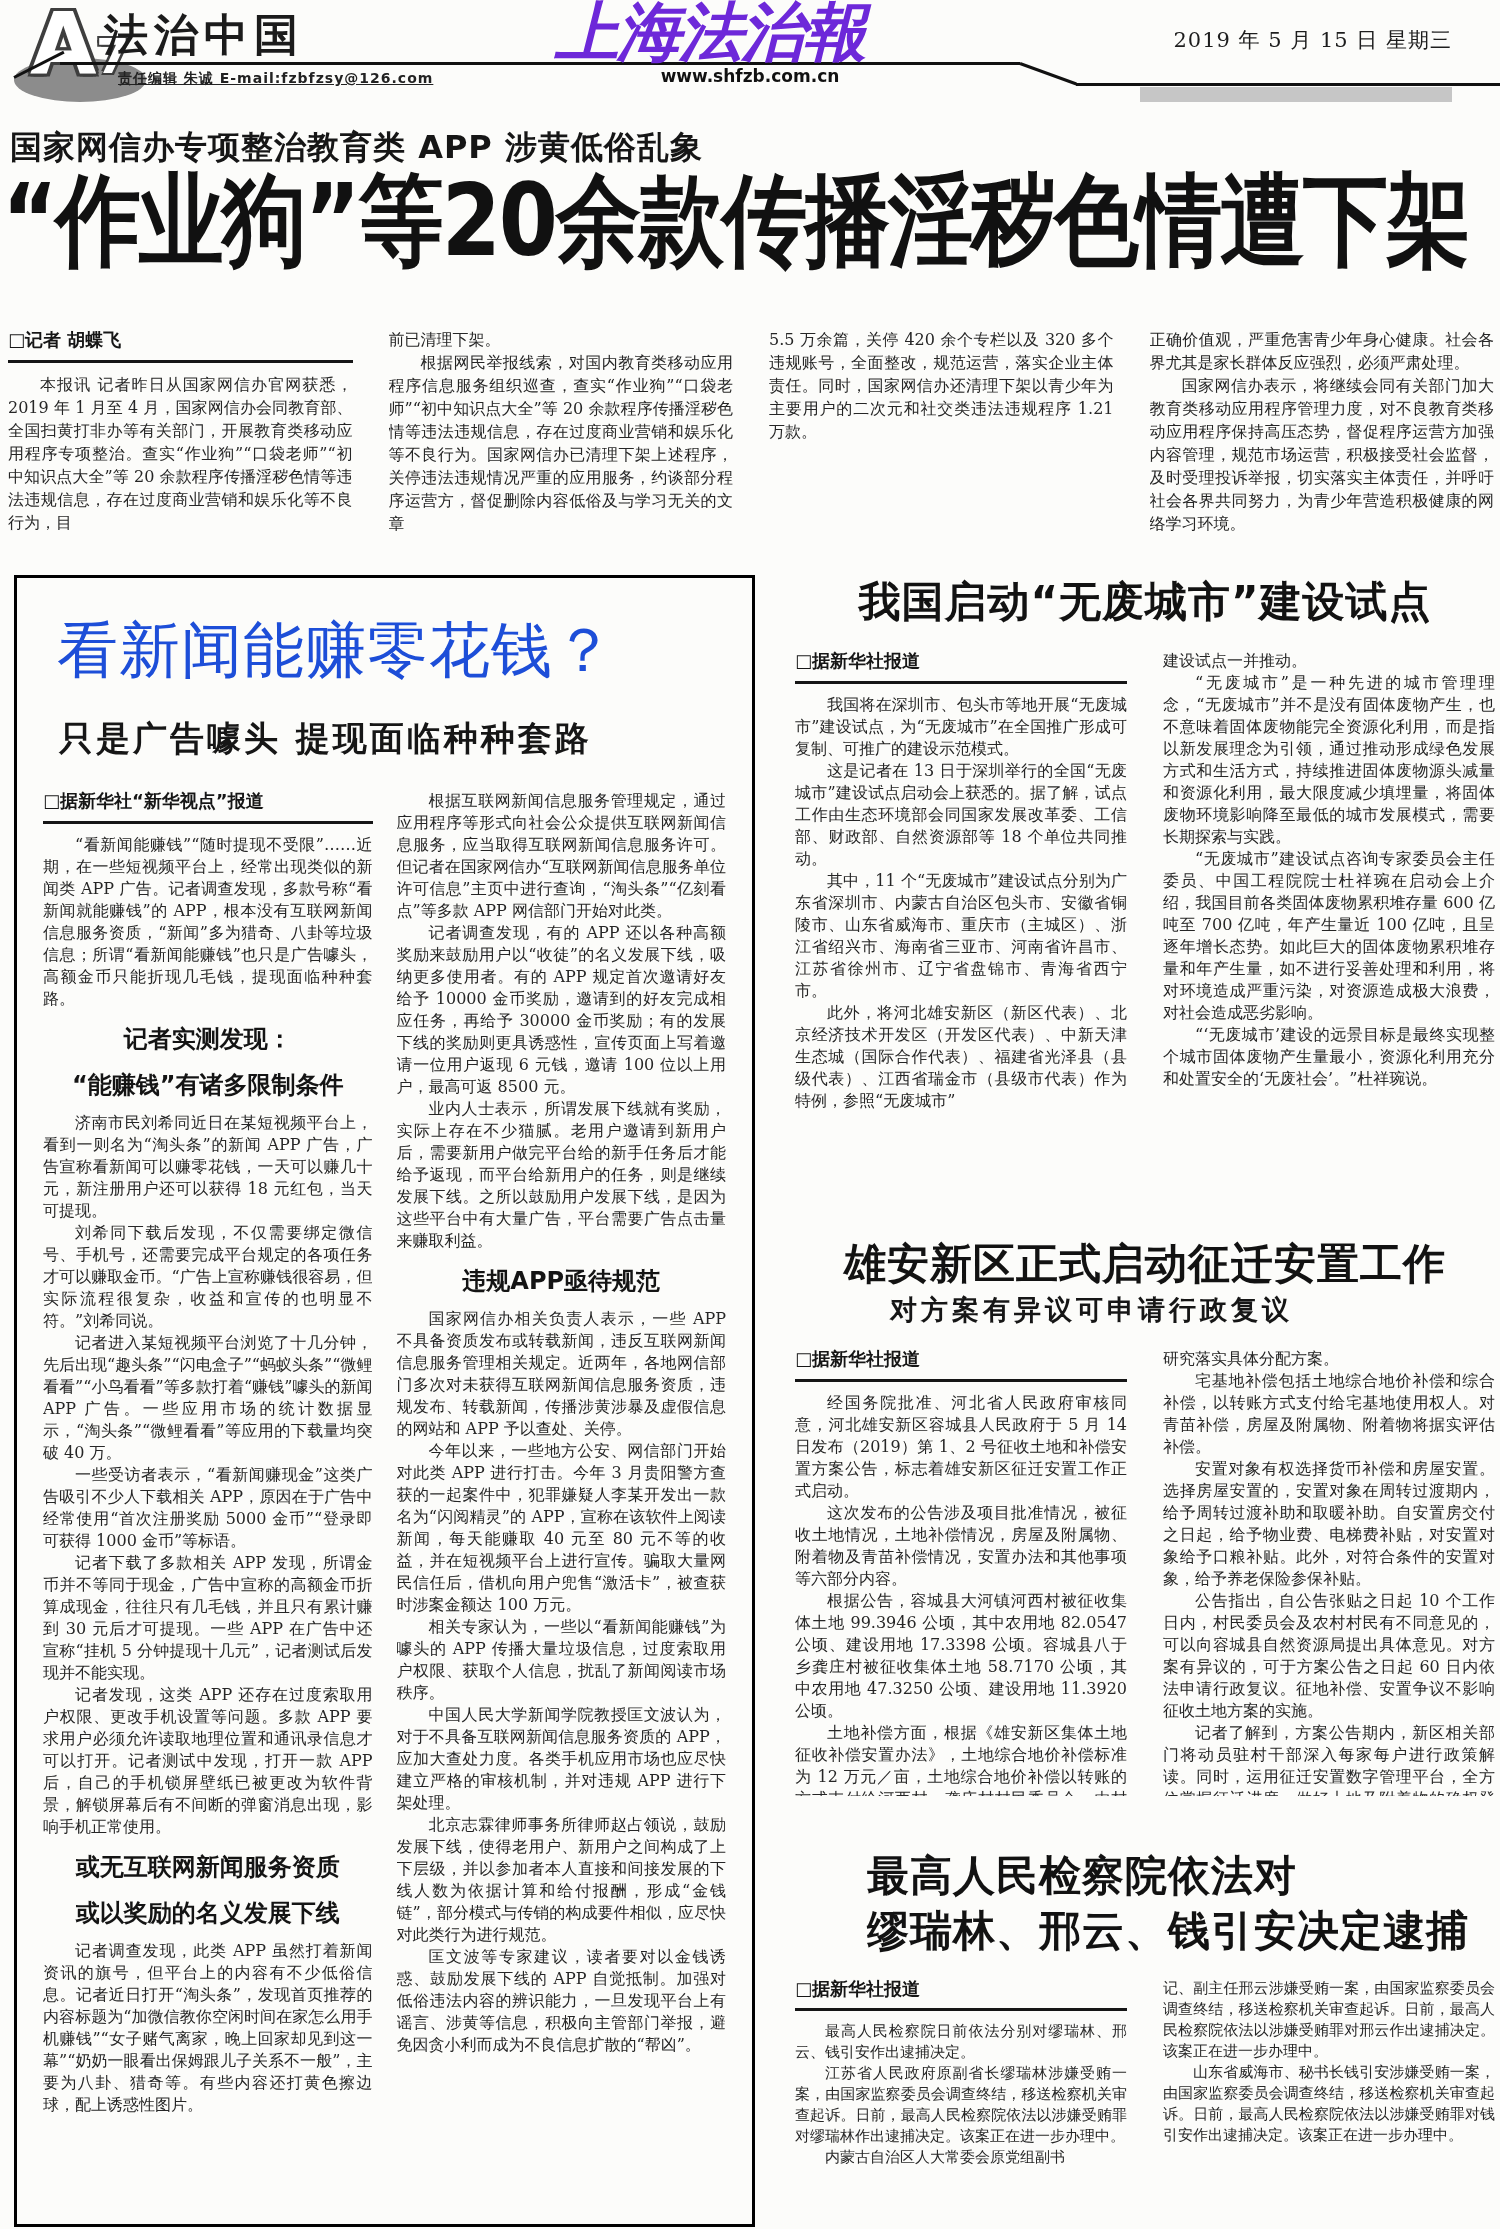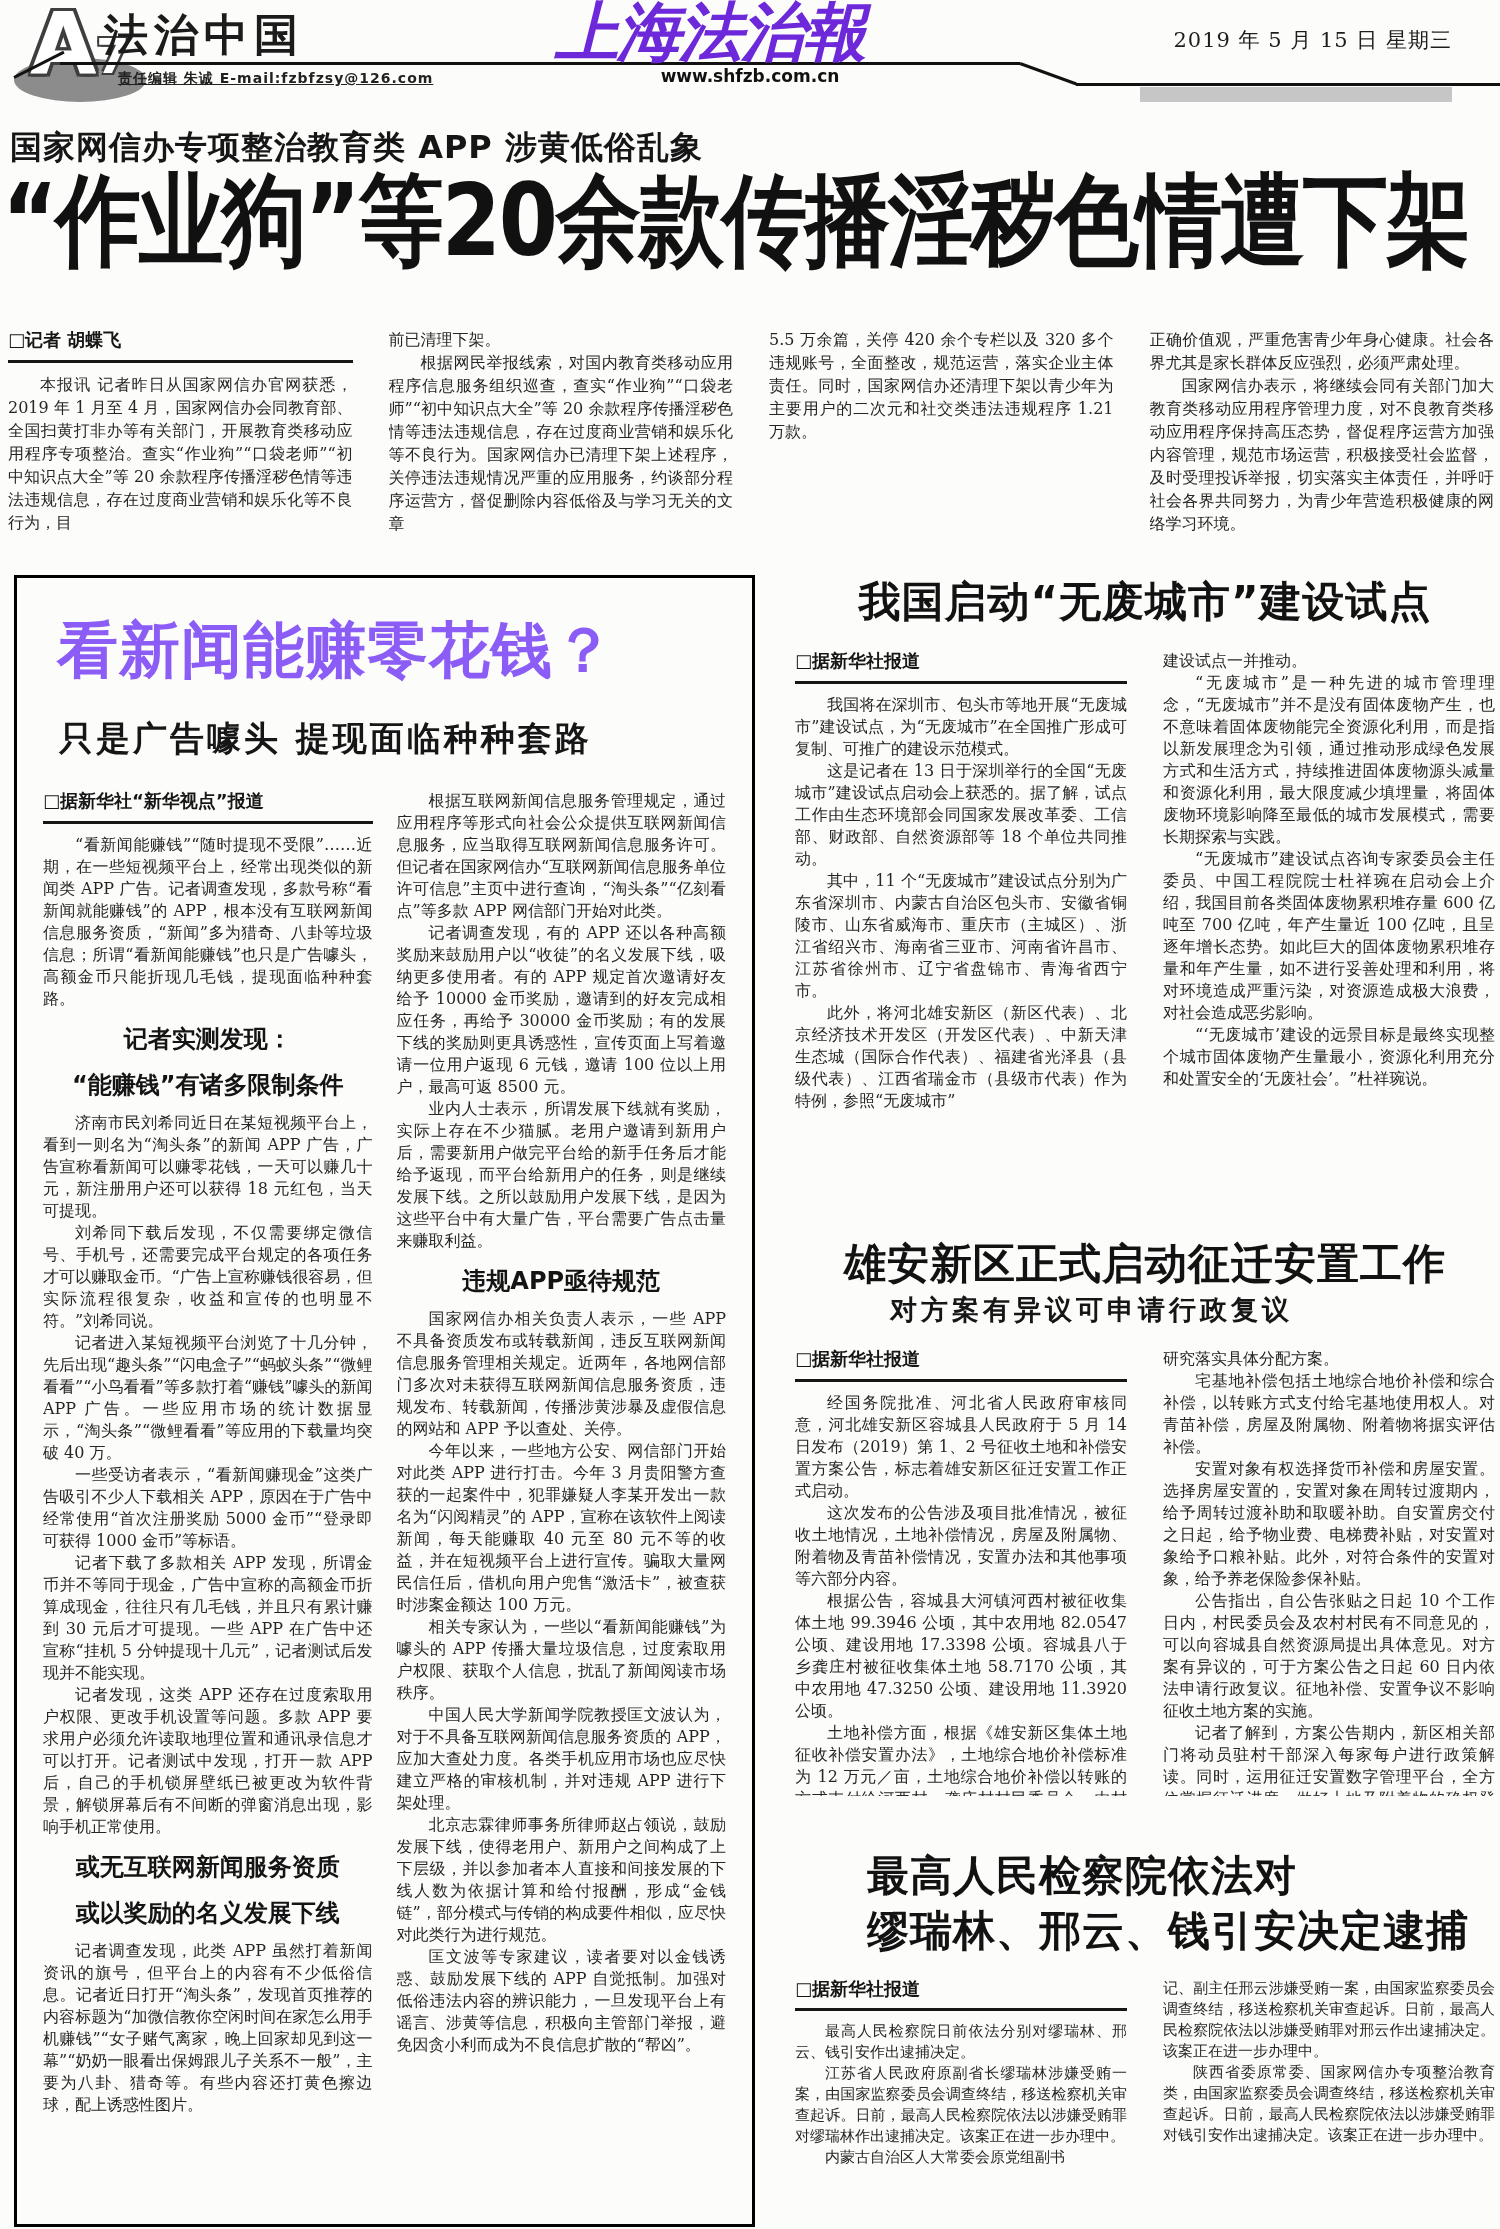--- a/index.html
+++ b/index.html
@@ -41,21 +41,21 @@
   .byline { font-family:"DejaVu Sans","Liberation Sans",sans-serif; font-weight:700; font-size:18px;
     color:#161616; border-bottom:3px solid #161616; padding-bottom:9px; margin-bottom:10px; }
   .para { text-indent:2em; text-align:justify; }
   .cont { text-align:justify; }
   .subhead { font-family:"DejaVu Sans","Liberation Sans",sans-serif; font-weight:700; text-align:center;
     font-size:24px; line-height:34px; margin:12px 0 10px 0; color:#141414; text-indent:0; }
 
   
   .news-box { left:14px; top:575px; width:741px; height:1652px; border:3px solid #000;
     padding:24px 26px 20px 26px; background:#fcfcfa; }
-  .box-title { font-size:61px; font-weight:700; color:#8b5cf6; margin:8px 0 0 14px; letter-spacing:1px; }
+  .box-title { font-size:61px; font-weight:400; color:#1d4ed8; margin:8px 0 0 14px; letter-spacing:1px; }
   .box-subtitle { font-size:34px; font-weight:700; color:#161616; margin:24px 0 0 16px; letter-spacing:3px; }
   .box-cols { display:flex; gap:24px; margin-top:28px; height:1428px; font-size:16px; line-height:22px; }
   .box-cols .col { flex:1; overflow:hidden; }
 
   
   .r-article { left:795px; width:700px; }
   .r-art-1 { top:575px; height:658px; }
   .r-art-2 { top:1237px; height:608px; }
   .r-art-3 { top:1849px; height:380px; }
   .r-title { font-family:"DejaVu Sans","Liberation Sans",sans-serif; font-weight:900; font-size:42px;
@@ -201,18 +201,18 @@
       <div class="col">
         <div class="byline">□据新华社报道</div>
         <div>
             <div class="para">最高人民检察院日前依法分别对缪瑞林、邢云、钱引安作出逮捕决定。</div>
             <div class="para">江苏省人民政府原副省长缪瑞林涉嫌受贿一案，由国家监察委员会调查终结，移送检察机关审查起诉。日前，最高人民检察院依法以涉嫌受贿罪对缪瑞林作出逮捕决定。该案正在进一步办理中。</div>
             <div class="para">内蒙古自治区人大常委会原党组副书</div>
           </div>
       </div>
       <div class="col">
           <div class="cont">记、副主任邢云涉嫌受贿一案，由国家监察委员会调查终结，移送检察机关审查起诉。日前，最高人民检察院依法以涉嫌受贿罪对邢云作出逮捕决定。该案正在进一步办理中。</div>
-          <div class="para">陕西省委原常委、国家网信办专项整治教育类，由国家监察委员会调查终结，移送检察机关审查起诉。日前，最高人民检察院依法以涉嫌受贿罪对钱引安作出逮捕决定。该案正在进一步办理中。</div>
+          <div class="para">山东省威海市、秘书长钱引安涉嫌受贿一案，由国家监察委员会调查终结，移送检察机关审查起诉。日前，最高人民检察院依法以涉嫌受贿罪对钱引安作出逮捕决定。该案正在进一步办理中。</div>
         </div>
     </div>
   </div>
 
 </div>
 
 </body></html>

